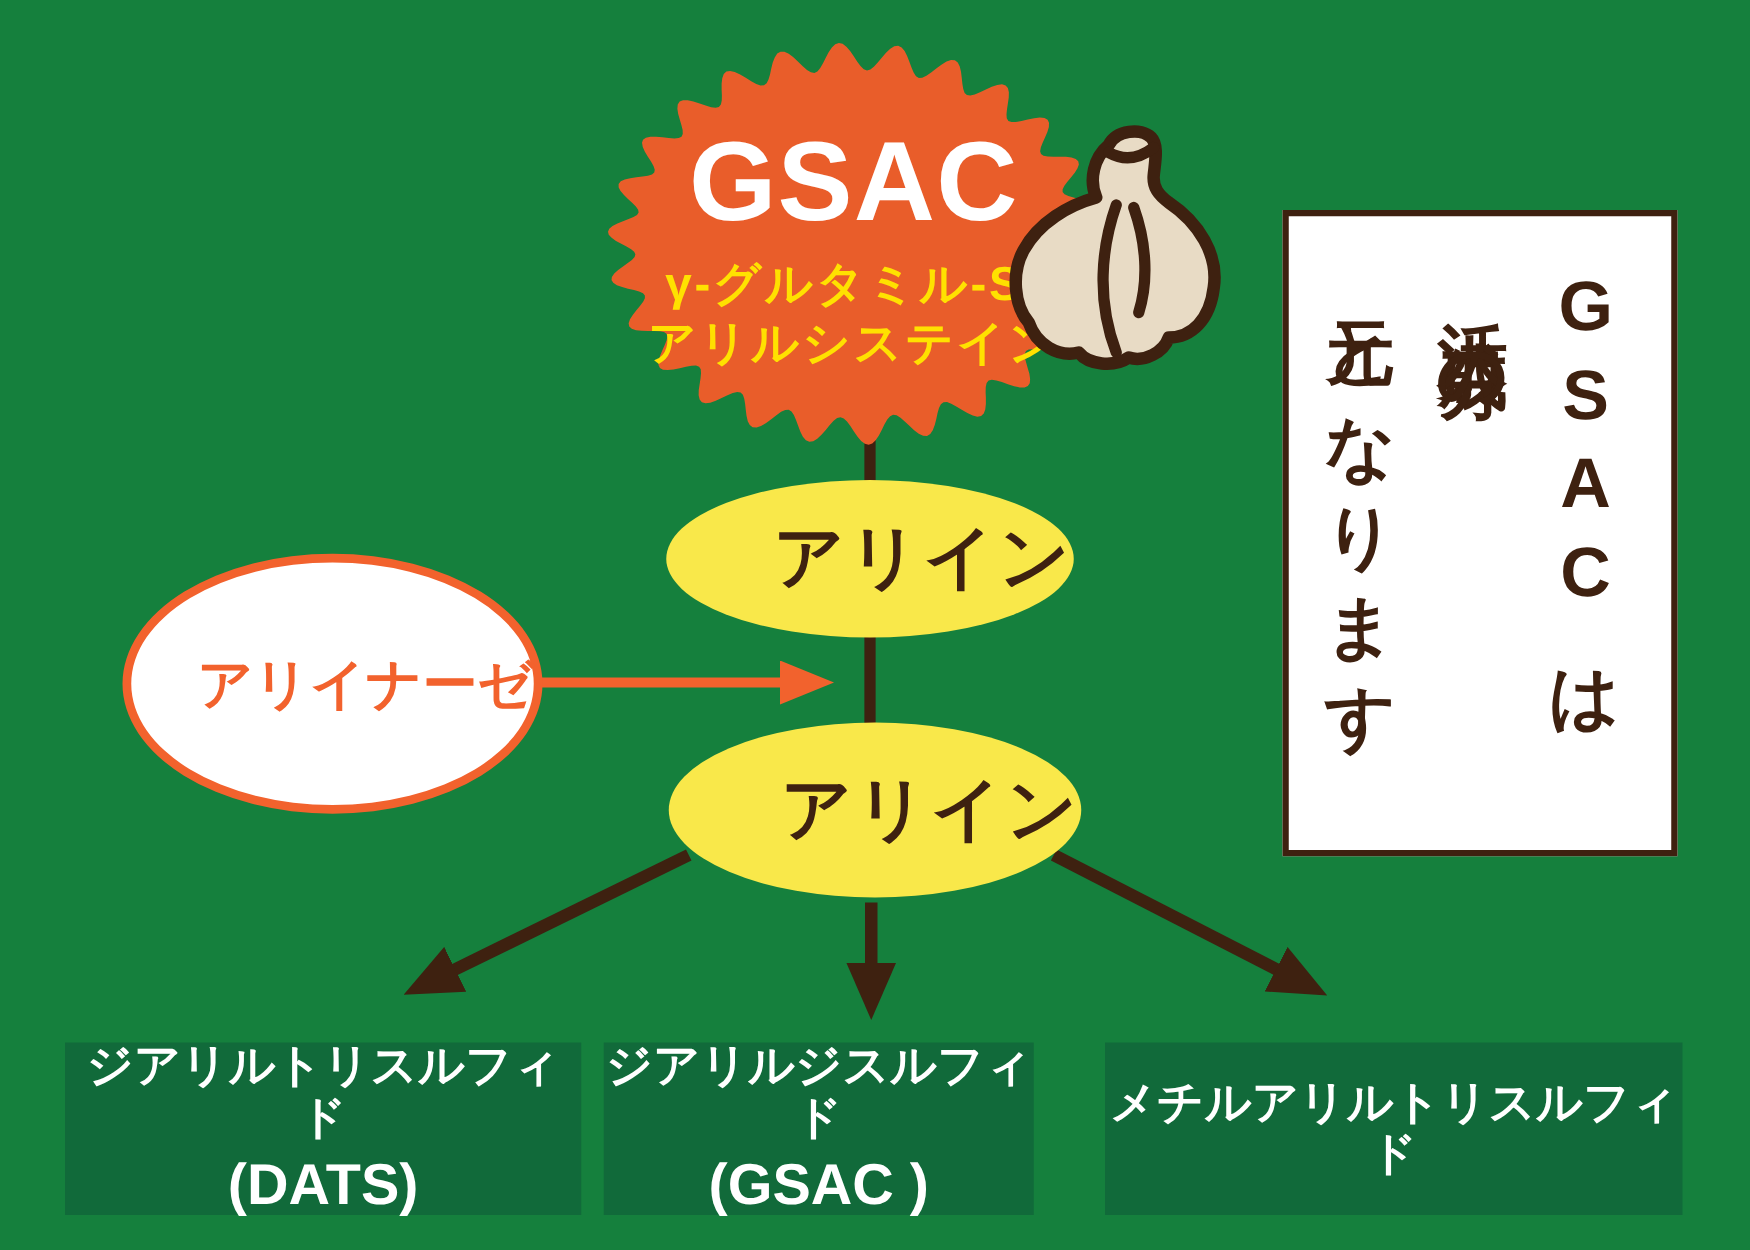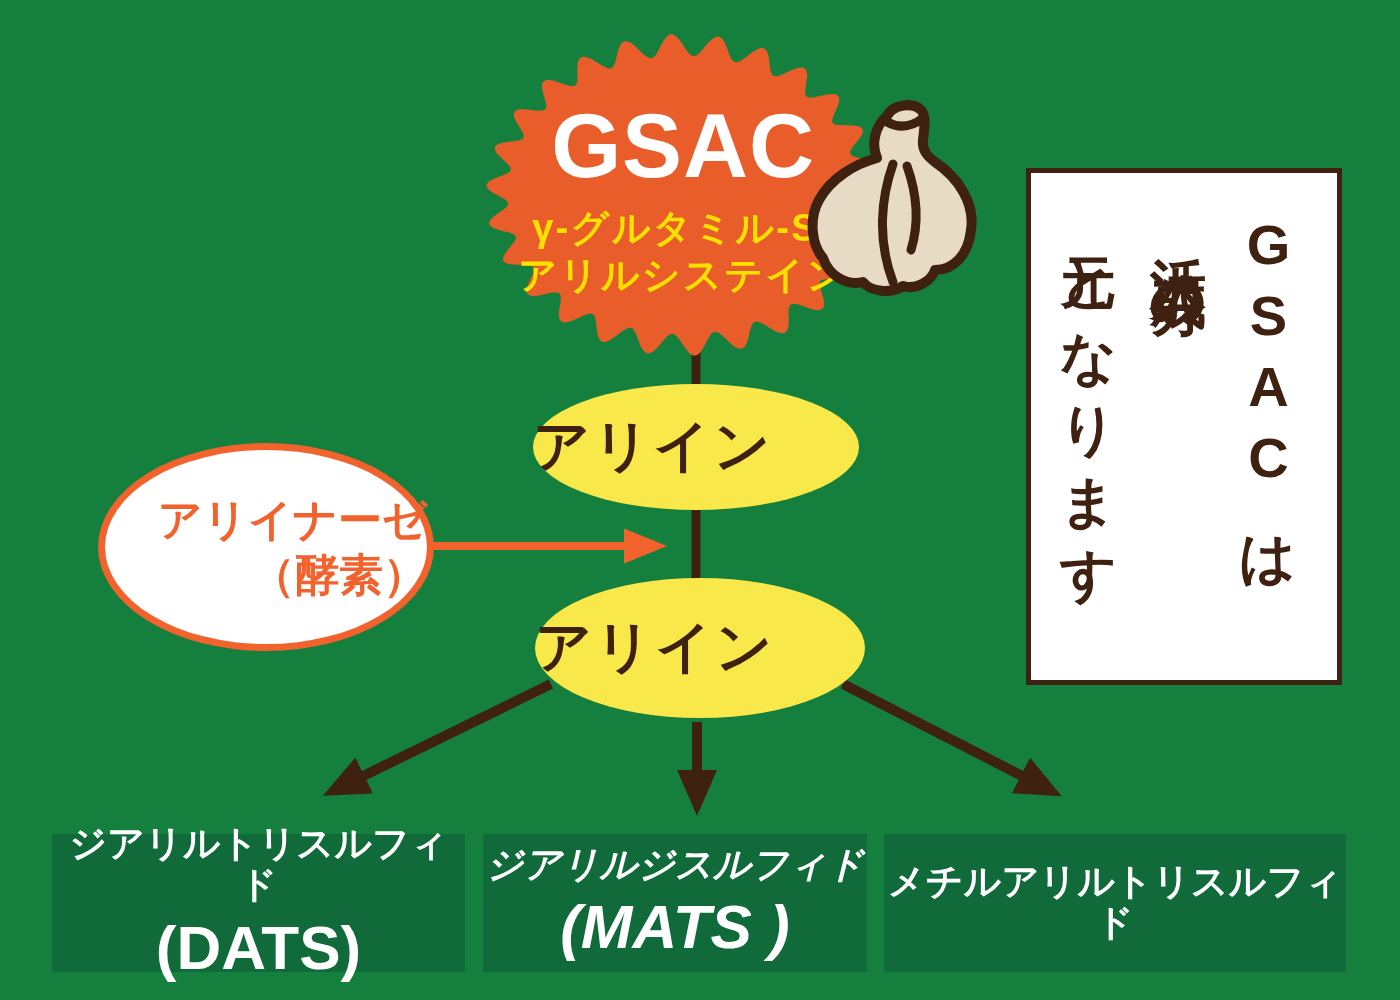--- a/index.html
+++ b/index.html
@@ -16,21 +16,21 @@
   #badge-text{left:468px;top:15px;width:430px;height:360px;z-index:4;
               display:flex;flex-direction:column;align-items:center;padding-top:86px;box-sizing:border-box;}
   .badge-title{font-size:90px;line-height:1;color:var(--white);letter-spacing:0.01em;}
   .badge-sub{font-size:38px;line-height:1.24;color:var(--badge_subtitle_yellow);
              letter-spacing:0.06em;text-align:center;margin-top:14px;}
 
   
   #garlic{left:803px;top:98px;width:175px;height:200px;z-index:5;}
 
   
-  .node{background:var(--yellow);border-radius:50%;display:flex;align-items:center;justify-content:flex-start;
+  .node{background:var(--yellow);border-radius:50%;display:flex;align-items:center;justify-content:flex-end;
         color:var(--brown);font-size:56px;letter-spacing:0.05em;z-index:3;}
   #node-alliin{left:533px;top:384px;width:326px;height:126px;}
   #node-allicin{left:535px;top:578px;width:330px;height:140px;}
 
   
   #enzyme{left:98px;top:443px;width:336px;height:208px;border:7px solid var(--bright_orange);
           border-radius:50%;background:var(--white);box-sizing:border-box;z-index:3;
           display:flex;flex-direction:column;align-items:flex-end;justify-content:center;
           color:var(--bright_orange);font-size:44px;line-height:1.25;text-align:center;}
 
@@ -40,24 +40,24 @@
            display:flex;justify-content:flex-end;padding:40px 24px 0 0;}
   .vtext{writing-mode:vertical-rl;text-orientation:upright;color:var(--brown);
          font-size:56px;letter-spacing:0.14em;line-height:1.6;}
   .vcol{display:block;}
 
   
   .product{top:834px;height:138px;background:var(--green);z-index:3;
            display:flex;flex-direction:column;align-items:center;justify-content:center;
            color:var(--white);text-align:center;}
   #product-dats{left:52px;width:413px;}
-  #product-dads{left:483px;width:384px;font-style:italic;}
+  #product-dads{left:483px;width:344px;}
   #product-mats{left:884px;width:462px;}
   .product-name{font-size:37px;line-height:1.1;}
-  .product-abbr{font-size:62px;line-height:1.1;margin-top:8px;}
+  .product-abbr{font-size:46px;line-height:1.1;margin-top:8px;}
 </style>
 </head>
 <body>
 
 <div id="stage">
 
   <svg id="connectors" width="1400" height="1000">
     <defs>
       <marker id="head-brown" markerWidth="4.6" markerHeight="4" refX="0.8" refY="2" orient="auto">
         <path d="M0,0 L4.6,2 L0,4 Z" fill="#3E2110"></path>
@@ -99,36 +99,35 @@
 
   <div class="abs node" id="node-alliin">
     <span>アリイン</span>
   </div>
   <div class="abs node" id="node-allicin">
     <span>アリイン</span>
   </div>
 
   <div class="abs" id="enzyme">
     <div>アリイナーゼ</div>
-    <div>（酵素）</div>
   </div>
 
   <div class="abs" id="infobox">
     <div class="vtext">
       <span class="vcol">GSACは</span>
       <span class="vcol">活力成分の</span>
       <span class="vcol">元となります</span>
     </div>
   </div>
 
   <div class="abs product" id="product-dats">
     <div class="product-name">ジアリルトリスルフィド</div>
     <div class="product-abbr">(DATS)</div>
   </div>
   <div class="abs product" id="product-dads">
     <div class="product-name">ジアリルジスルフィド</div>
-    <div class="product-abbr">(MATS )</div>
+    <div class="product-abbr">(GSAC )</div>
   </div>
   <div class="abs product" id="product-mats">
     <div class="product-name">メチルアリルトリスルフィド</div>
   </div>
 
 </div>
 
 </body></html>

